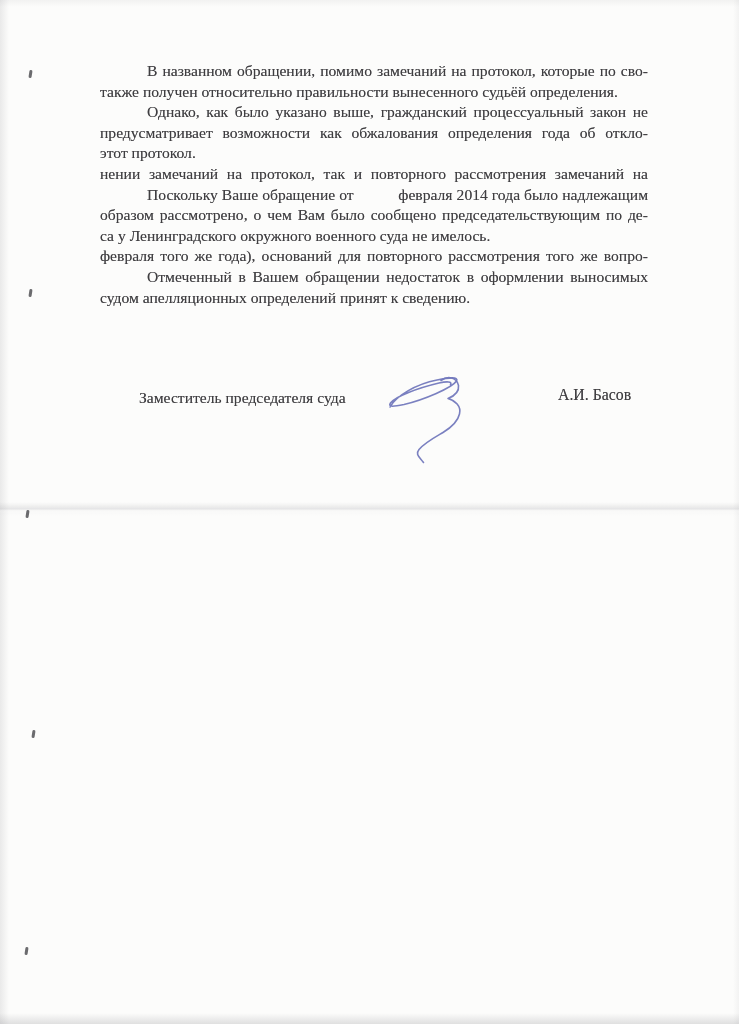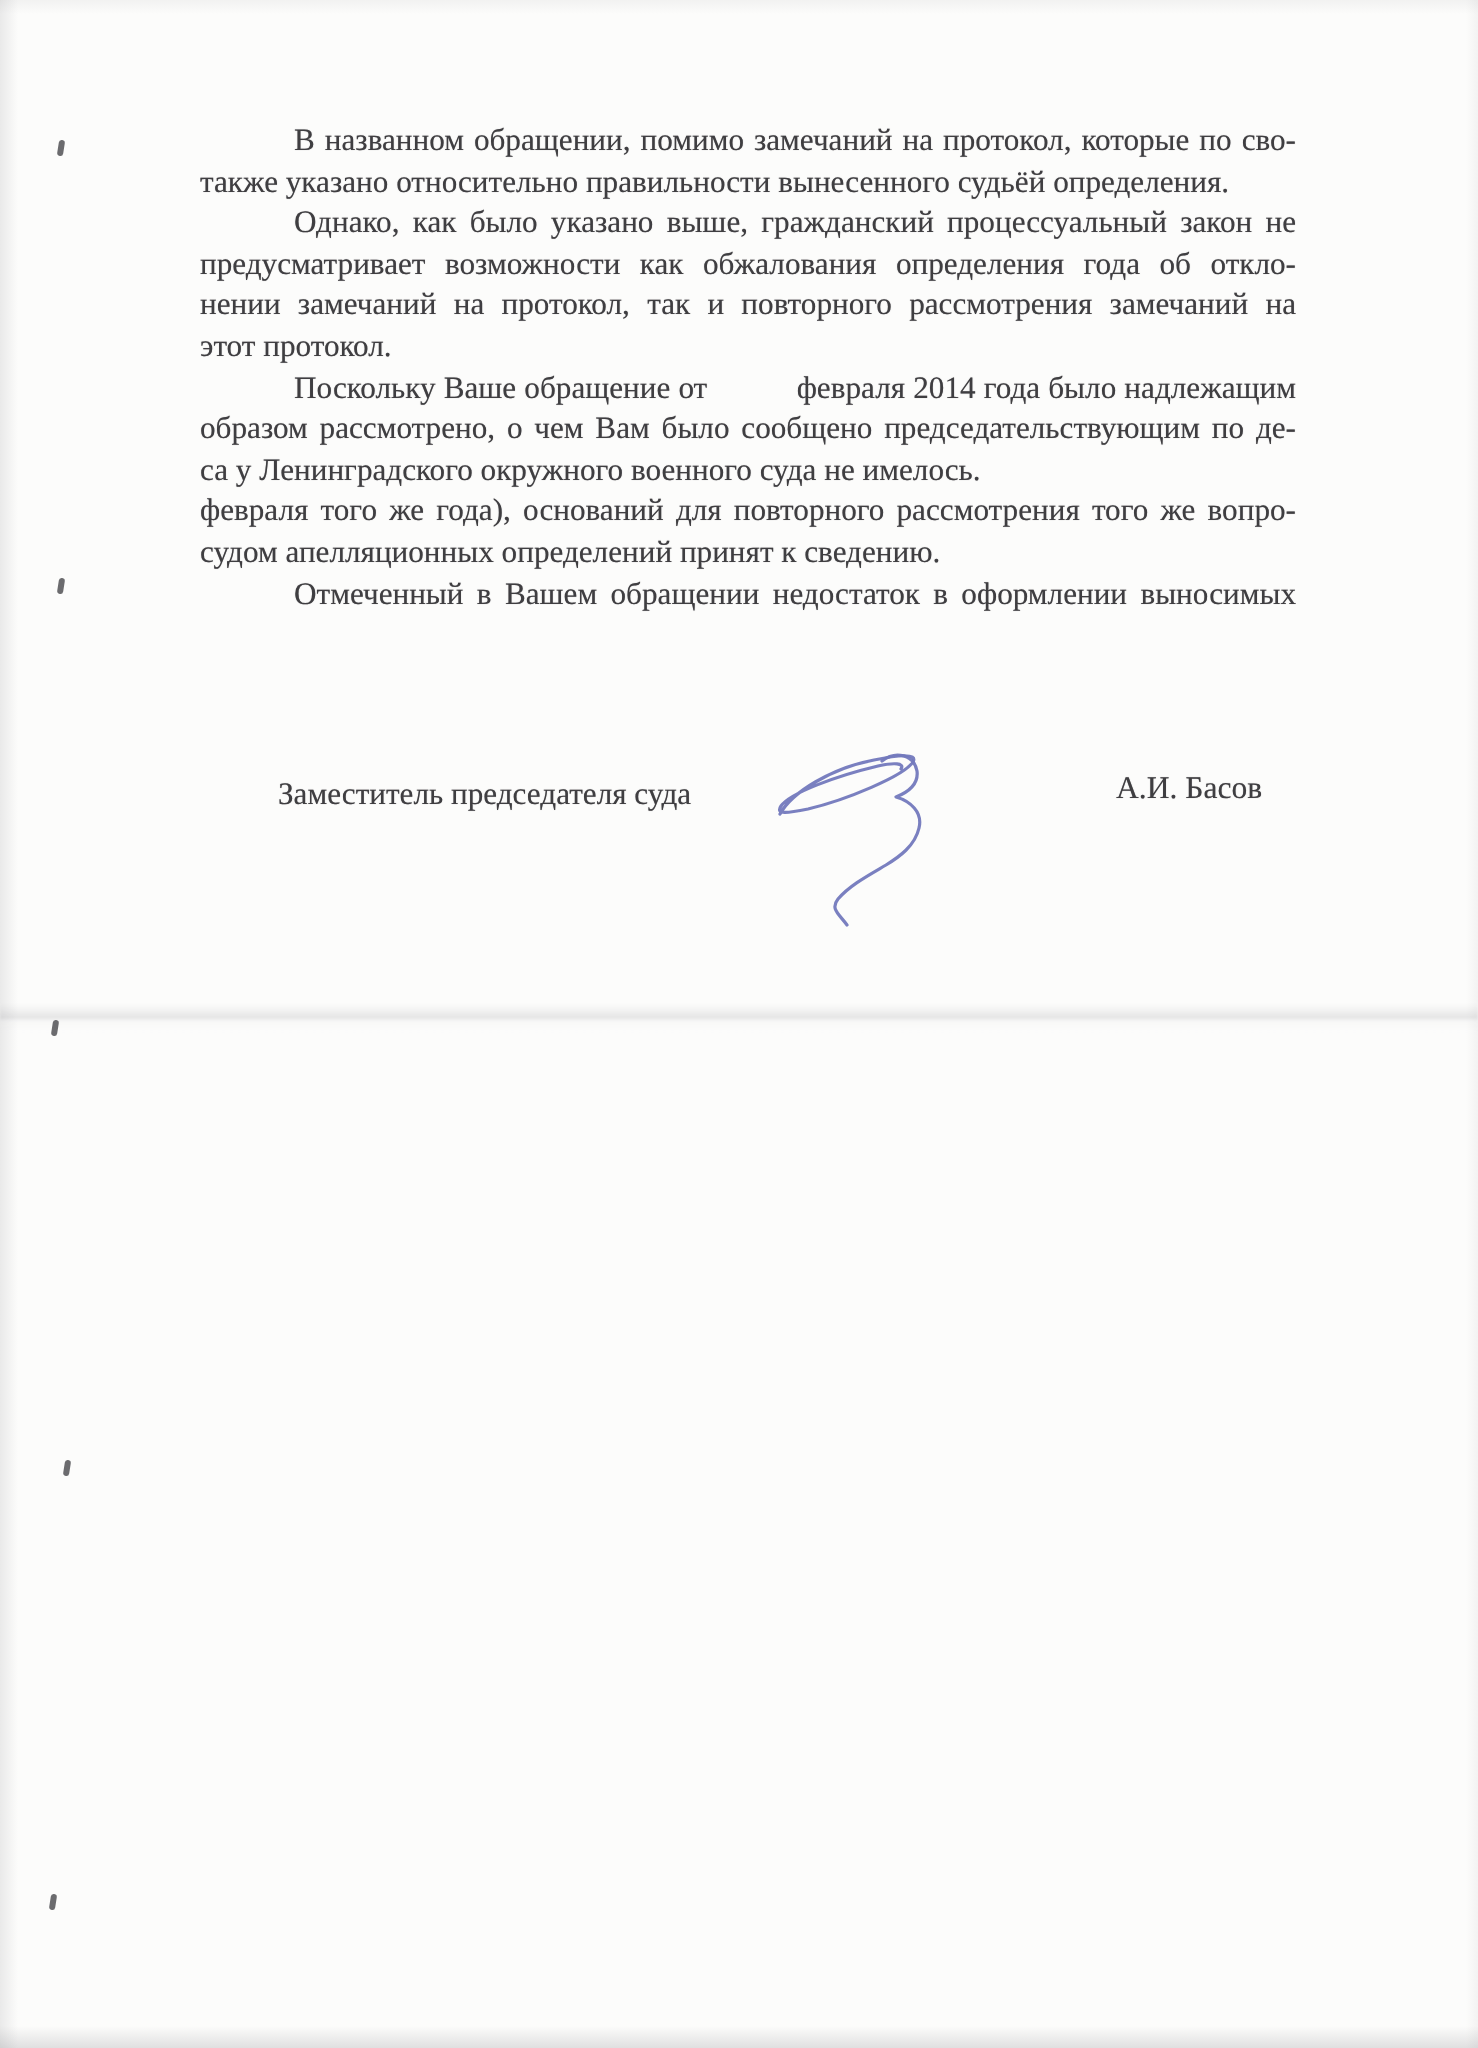--- a/index.html
+++ b/index.html
@@ -74,31 +74,31 @@
   <div>
       <div class="bmark" style="left: 29px; top: 70px;"></div>
       <div class="bmark" style="left: 29px; top: 289px;"></div>
       <div class="bmark" style="left: 26px; top: 510px;"></div>
       <div class="bmark" style="left: 32px; top: 730px;"></div>
       <div class="bmark" style="left: 25px; top: 947px;"></div>
     </div>
 
   <div class="text-block">
       <div class="line indent">В названном обращении, помимо замечаний на протокол, которые по сво-</div>
-      <div class="line pleft">также указано относительно правильности вынесенного судьёй определения.</div>
+      <div class="line pleft">также получен относительно правильности вынесенного судьёй определения.</div>
       <div class="line indent">Однако, как было указано выше, гражданский процессуальный закон не</div>
       <div class="line">предусматривает возможности как обжалования определения года об откло-</div>
+      <div class="line pleft">этот протокол.</div>
       <div class="line">нении замечаний на протокол, так и повторного рассмотрения замечаний на</div>
-      <div class="line pleft">этот протокол.</div>
       <div class="line indent">Поскольку Ваше обращение от&nbsp;&nbsp;&nbsp;&nbsp;&nbsp;&nbsp;&nbsp;&nbsp;&nbsp;&nbsp; февраля 2014 года было надлежащим</div>
       <div class="line">образом рассмотрено, о чем Вам было сообщено председательствующим по де-</div>
       <div class="line pleft">са у Ленинградского окружного военного суда не имелось.</div>
       <div class="line">февраля того же года), оснований для повторного рассмотрения того же вопро-</div>
+      <div class="line indent">Отмеченный в Вашем обращении недостаток в оформлении выносимых</div>
       <div class="line pleft">судом апелляционных определений принят к сведению.</div>
-      <div class="line indent">Отмеченный в Вашем обращении недостаток в оформлении выносимых</div>
     </div>
 
   <div class="sig-title">Заместитель председателя суда</div>
 
   <svg class="sig-svg" viewBox="0 0 100 106" aria-hidden="true">
     <path d="M 9 45 C 15 34, 35 22, 56 18 C 68 15.5, 78 14.5, 75.5 19 C 71 26, 42 38, 23 42.5 C 13 44.5, 6.5 45.5, 9.5 41 C 14 34.5, 37 26, 58 21 C 66 19.2, 71.5 19.5, 69.5 22.5"></path>
     <path d="M 60 18.5 C 67 13, 76 15.5, 77.5 23.5 C 78.5 31, 72 34.5, 67 36.5 C 74 38.5, 80.5 44, 78.5 52 C 76.5 61, 68.5 66.5, 62 70.5 C 53.5 75.5, 44 80.5, 38 87.5 C 34 92.5, 38.5 95, 42.5 100.5"></path>
   </svg>
 
   <div class="sig-name">А.И. Басов</div>

